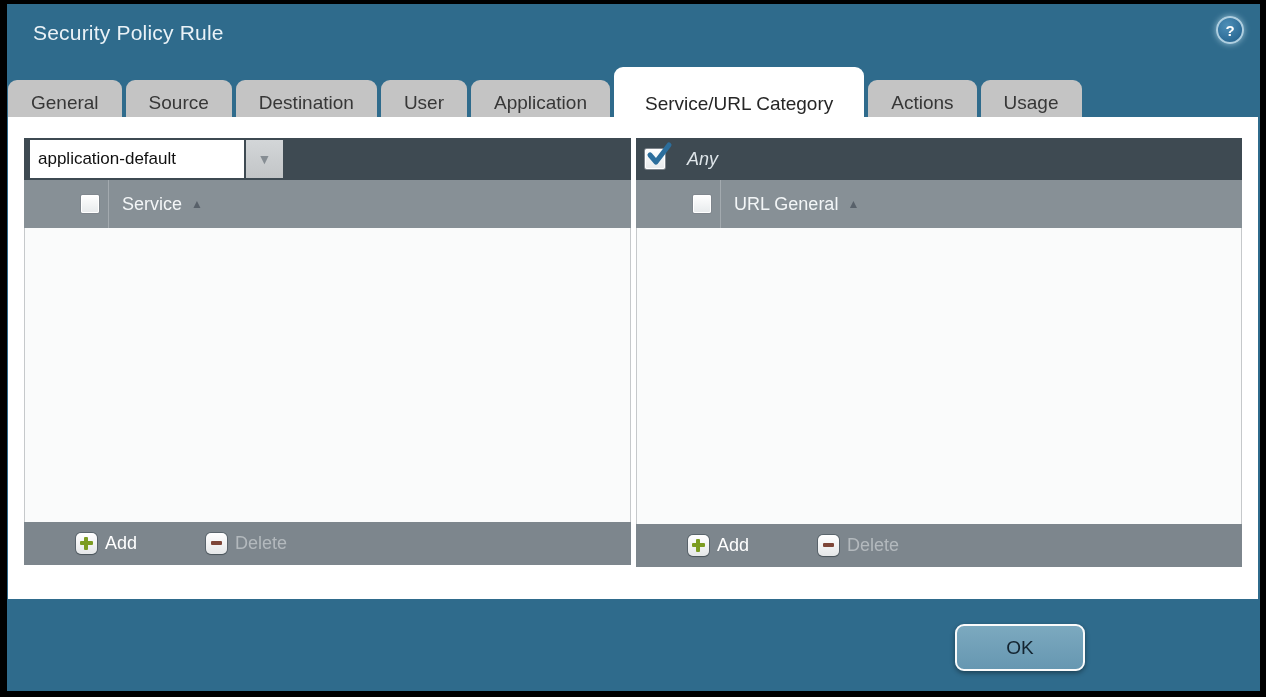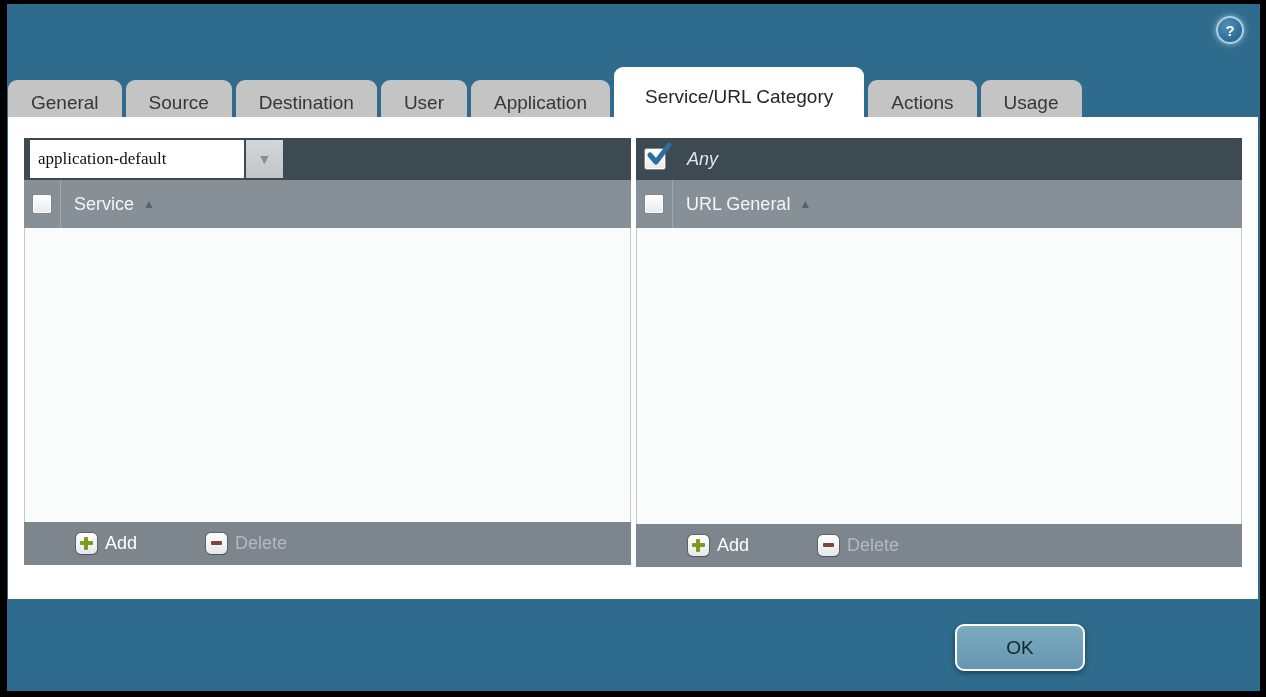--- a/index.html
+++ b/index.html
@@ -32,41 +32,41 @@
   .tabs {
     position: absolute; left: 1px; top: 63px;
     height: 50px; display: flex; align-items: flex-end; gap: 4px;
   }
   .tab {
     height: 37px; line-height: 45px; padding: 0 23px;
     background: #C4C4C4; border-radius: 9px 9px 0 0;
     font-size: 19px; color: #373737; white-space: nowrap; cursor: pointer;
   }
   .tab.active {
-    height: 50px; line-height: 50px; padding: 5px 31px;
+    height: 50px; line-height: 50px; padding: 12px 31px;
     background: #FFFFFF; color: #262626;
   }
   
   .content {
     position: absolute; left: 1px; top: 113px;
     width: 1250px; height: 482px; background: #FFFFFF;
   }
   .panel { position: absolute; display: flex; flex-direction: column; }
   .panel-service { left: 16px; top: 21px; width: 607px; height: 427px; }
   .panel-url     { left: 628px; top: 21px; width: 606px; height: 429px; }
 
   .panel-toolbar {
     flex: none; height: 42px; background: #3E4A52;
     display: flex; align-items: center;
   }
   .combo { display: flex; height: 38px; margin-left: 6px; }
   .combo-input {
     width: 214px; height: 38px; border: none; outline: none;
     padding: 0 8px; font-size: 17px; color: #101010;
-    font-family: Liberation Serif, serif; background: #FFF;
+    font-family: Liberation Sans, sans-serif; background: #FFF;
   }
   .combo-btn {
     width: 37px; height: 38px; margin-left: 2px; border: none;
     background: linear-gradient(180deg, #D3D6D8, #C2C5C7);
     color: #868D93; font-size: 14px; line-height: 1;
     display: flex; align-items: center; justify-content: center;
     cursor: pointer;
   }
   .checkbox {
     position: relative; flex: none;
@@ -74,21 +74,21 @@
     background: linear-gradient(180deg, #FFFFFF, #E7EAEC);
     box-shadow: inset 0 0 0 1px #FFFFFF, 0 0 0 1px #7F868D;
     cursor: pointer;
   }
   .checkbox.large { width: 20px; height: 20px; }
   .checkmark-svg { position: absolute; left: 1px; top: -8px; width: 27px; height: 27px; }
   .any-label { margin-left: 22px; color: #DFE6EA; font-size: 18px; font-style: italic; }
 
   .panel-header {
     flex: none; height: 48px; background: #879096;
-    display: flex; align-items: center;
+    display: flex; align-items: center; padding-left: 48px;
   }
   .check-cell {
     width: 37px; align-self: stretch; flex: none;
     display: flex; align-items: center; justify-content: center;
     border-right: 1px solid #A3AAAF;
   }
   .header-label { margin-left: 13px; color: #F3F6F7; font-size: 18px; }
   .sort-icon { margin-left: 9px; color: #58616A; font-size: 12px; }
 
   .panel-body {
@@ -131,20 +131,21 @@
     box-shadow: 0 2px 5px rgba(0,0,0,.4); cursor: pointer;
   }
   .btn-ok { width: 130px; background: linear-gradient(180deg, #7CA9BF, #6697B1); color: #132430; }
   .btn-cancel { width: 132px; background: linear-gradient(180deg, #D7D7D7, #C2C2C2); color: #1A1A1A; }
 </style>
 </head>
 <body>
 
 <div class="screen">
 
+  <div class="dialog-title">Security Policy Rule</div>
   <div class="help-icon">
     <span>?</span>
   </div>
 
   <div class="tabs">
     <div class="tab">General</div>
     <div class="tab">Source</div>
     <div class="tab">Destination</div>
     <div class="tab">User</div>
     <div class="tab">Application</div>

